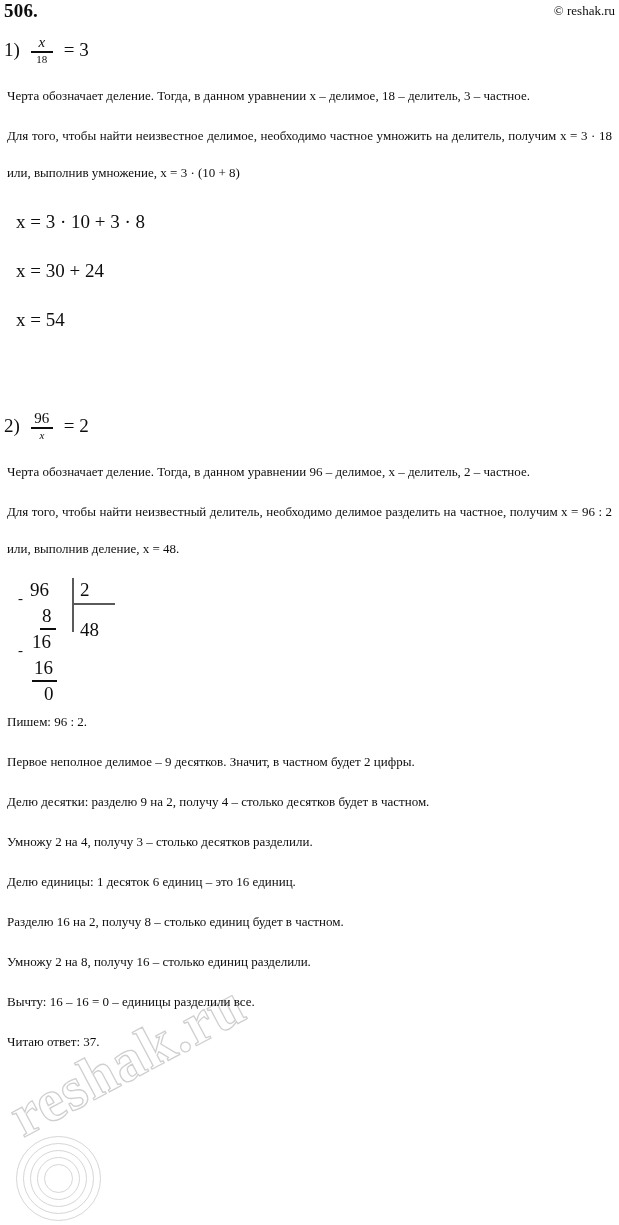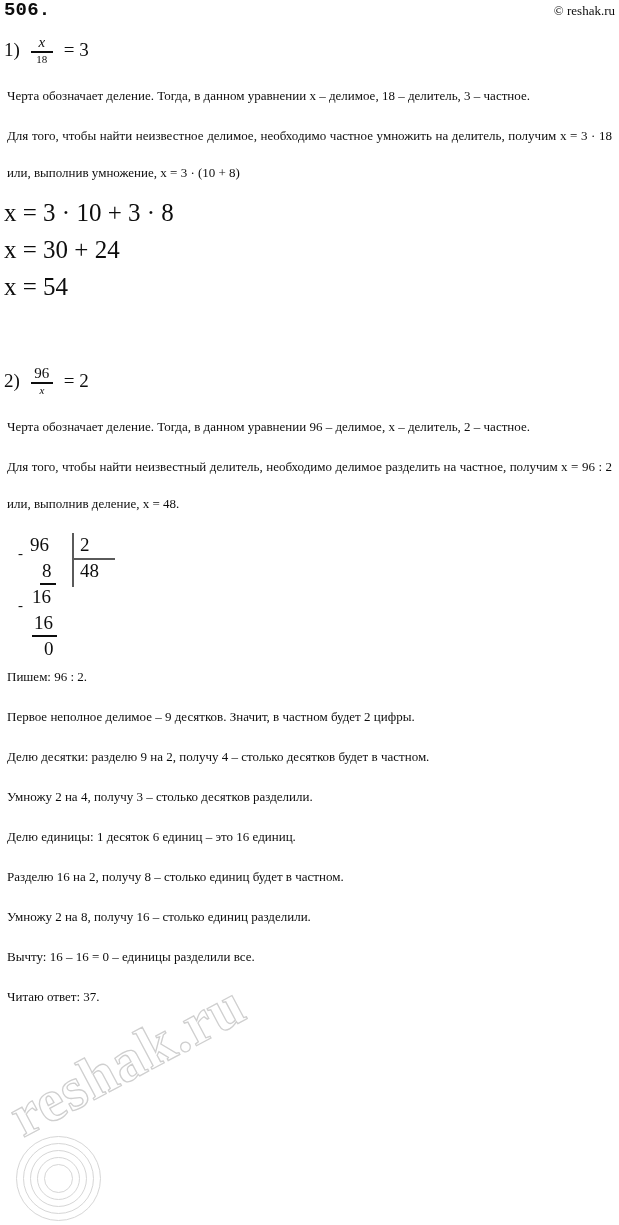--- a/index.html
+++ b/index.html
@@ -31,21 +31,20 @@
     height: 26px;
     display: flex;
     align-items: flex-start;
     justify-content: space-between;
   }
   .task-number {
     font-weight: bold;
     font-size: 19px;
     line-height: 21px;
     letter-spacing: 0.2px;
-    font-family: Liberation Mono, monospace;
   }
   .site-credit {
     font-size: 13px;
     line-height: 21px;
     white-space: nowrap;
   }
 
   
   p.para {
     margin: 3px;
@@ -53,22 +52,22 @@
     line-height: 37px;
     text-align: justify;
     text-justify: inter-word;
     font-family: Liberation Serif, serif;
   }
   p.para.nojust {
     text-align: left;
   }
 
   .eq-line {
-    margin: 0;
-    font-size: 25px;
+    margin: 12px;
+    font-size: 19px;
     line-height: 37px;
     white-space: nowrap;
   }
 
   .mi { font-style: italic; font-family: "Liberation Serif", serif; }
   .mn { font-style: normal; }
 
   
   .frac-eq {
     display: flex;
@@ -242,21 +241,21 @@
   <p class="para">Для того, чтобы найти неизвестный делитель, необходимо делимое разделить на частное, получим  x = 96 : 2  или, выполнив деление,  x = 48.</p>
 
   <div class="spacer-sm"></div>
 
   <div class="longdiv">
     <span class="ld-minus" style="left:14px; top:8px;">-</span>
     <span class="ld-cell" style="left:26px; top:0px;">96</span>
     <span class="ld-vbar" style="left:68px; top:-2px; height:54px;"></span>
     <span class="ld-cell" style="left:76px; top:0px;">2</span>
     <span class="ld-hbar" style="left:68px; top:23px; width:43px;"></span>
-    <span class="ld-cell" style="left:76px; top:26px;">48</span>
+    <span class="ld-cell" style="left:76px; top:40px;">48</span>
 
     <span class="ld-cell" style="left:38px; top:26px;">8</span>
     <span class="ld-underline" style="left:36px; top:48px; width:16px;"></span>
 
     <span class="ld-minus" style="left:14px; top:60px;">-</span>
     <span class="ld-cell" style="left:28px; top:52px;">16</span>
 
     <span class="ld-cell" style="left:30px; top:78px;">16</span>
     <span class="ld-underline" style="left:28px; top:100px; width:25px;"></span>
 

